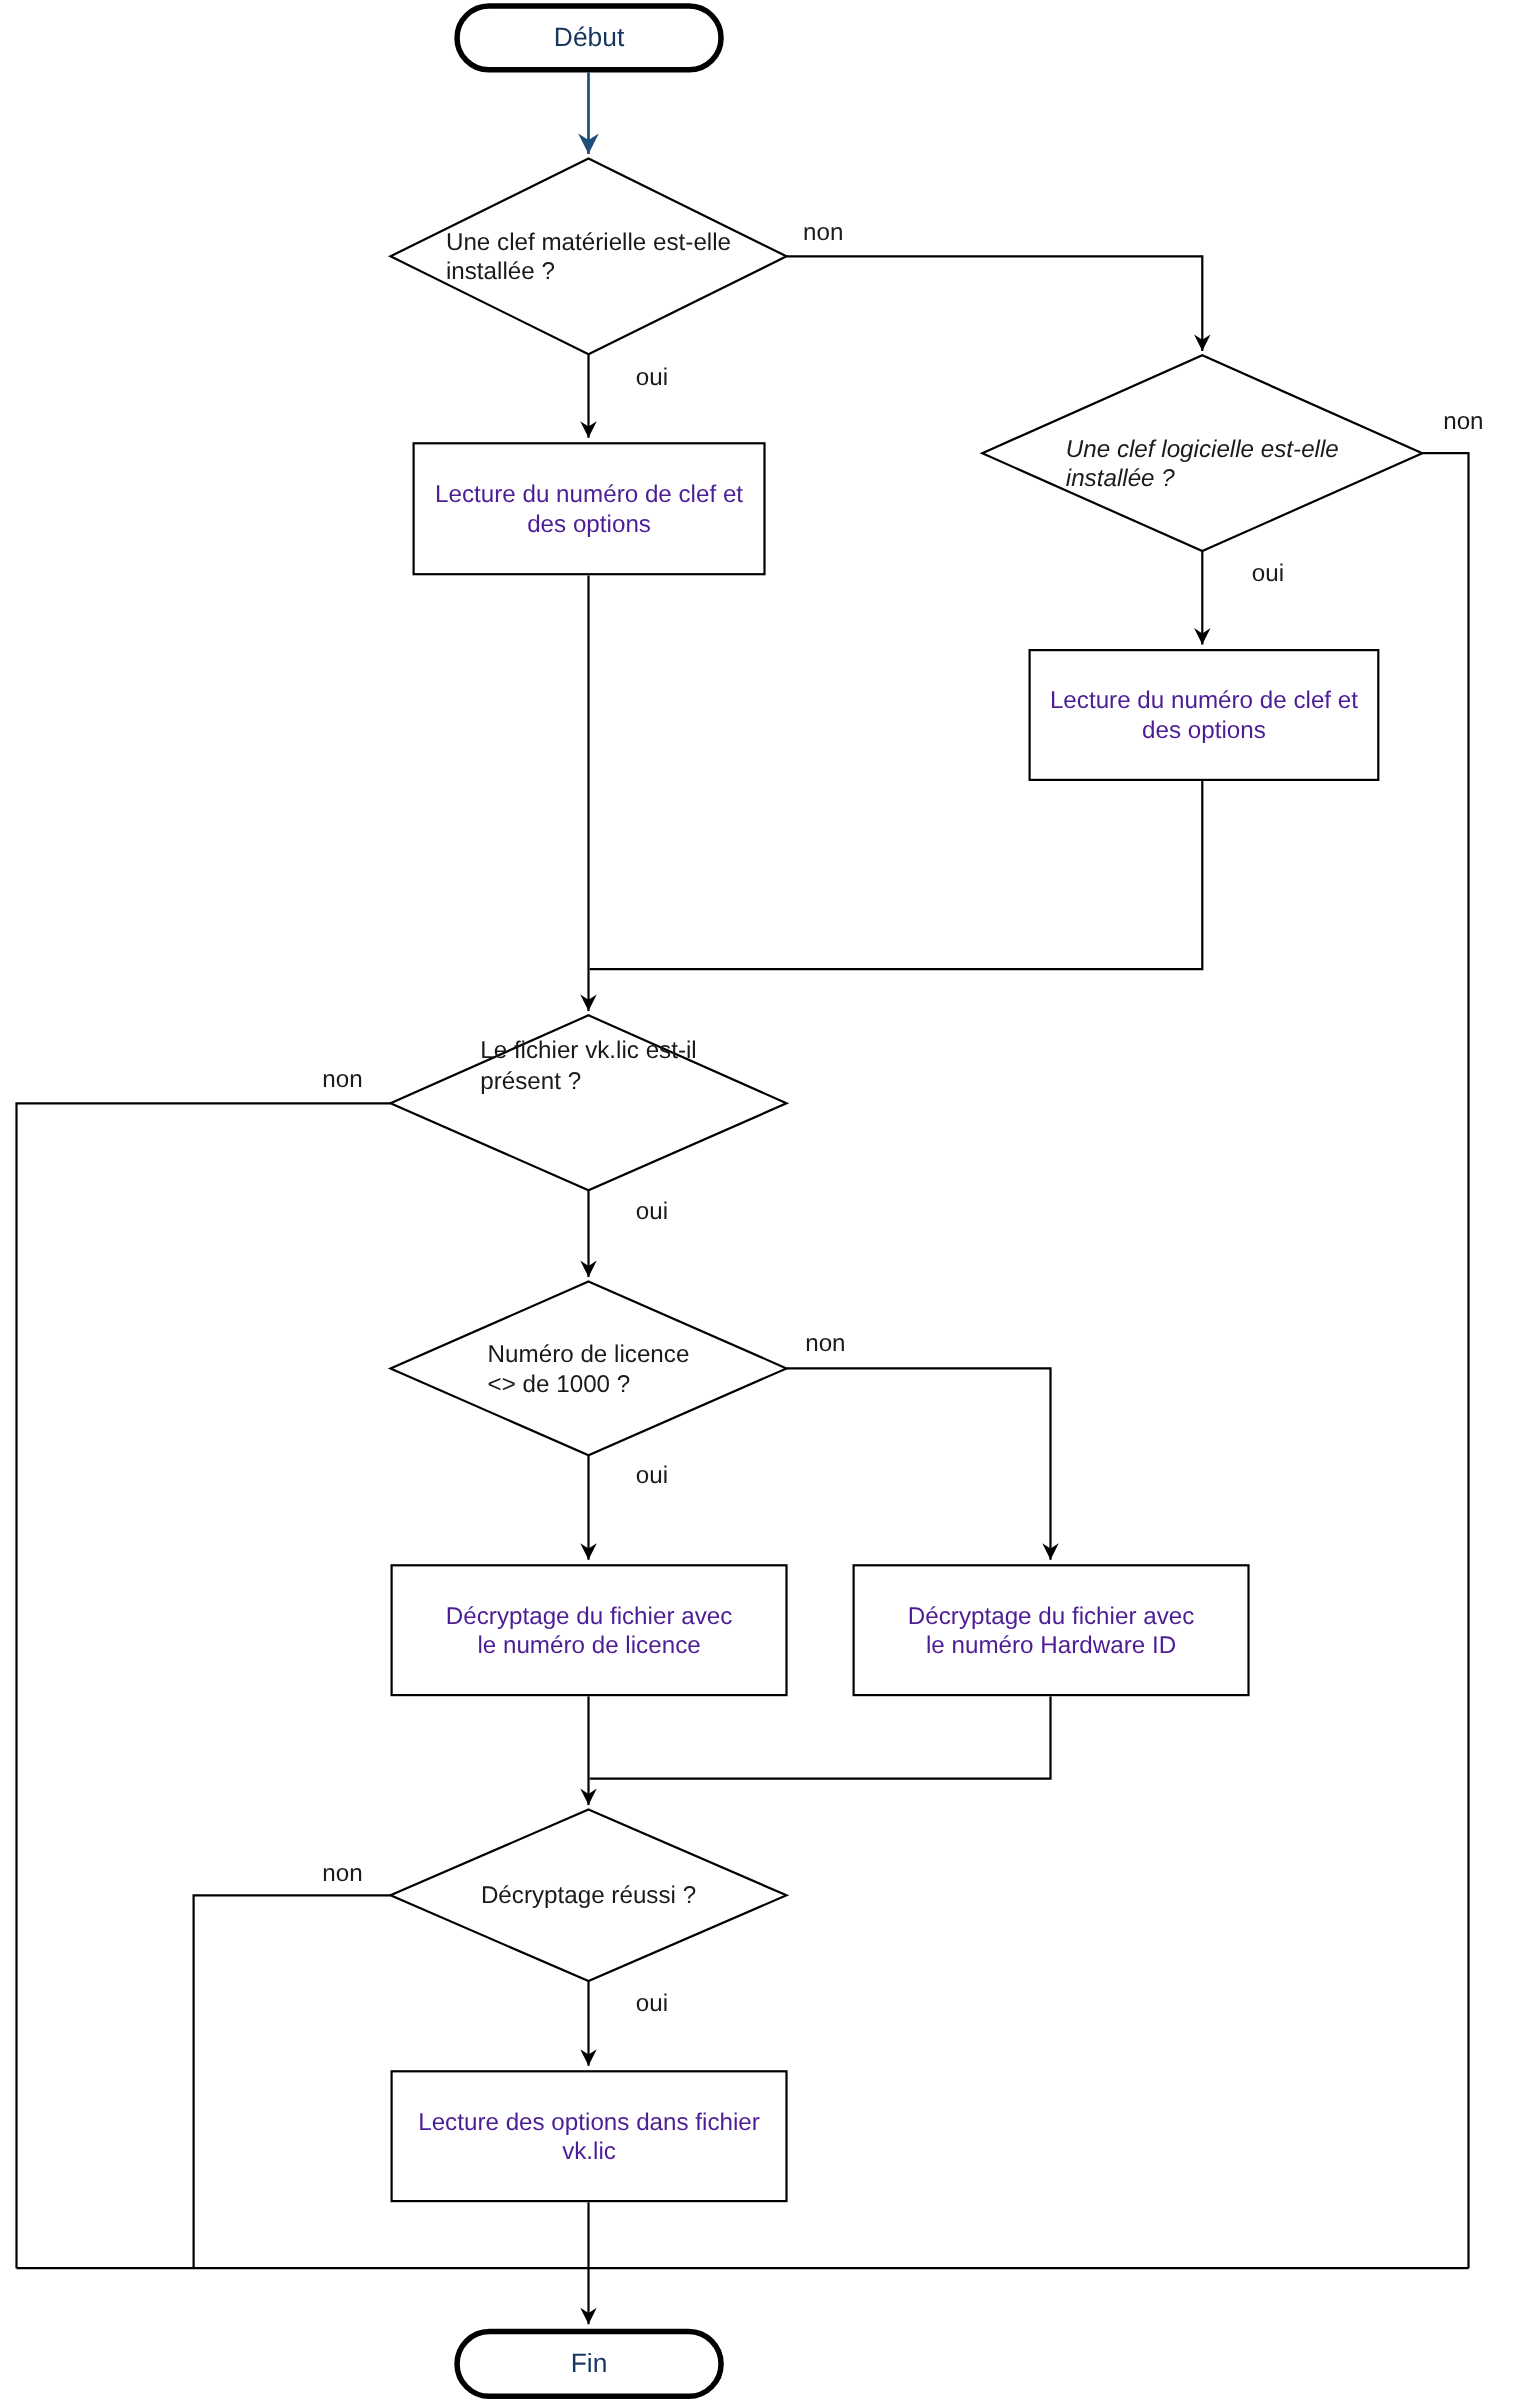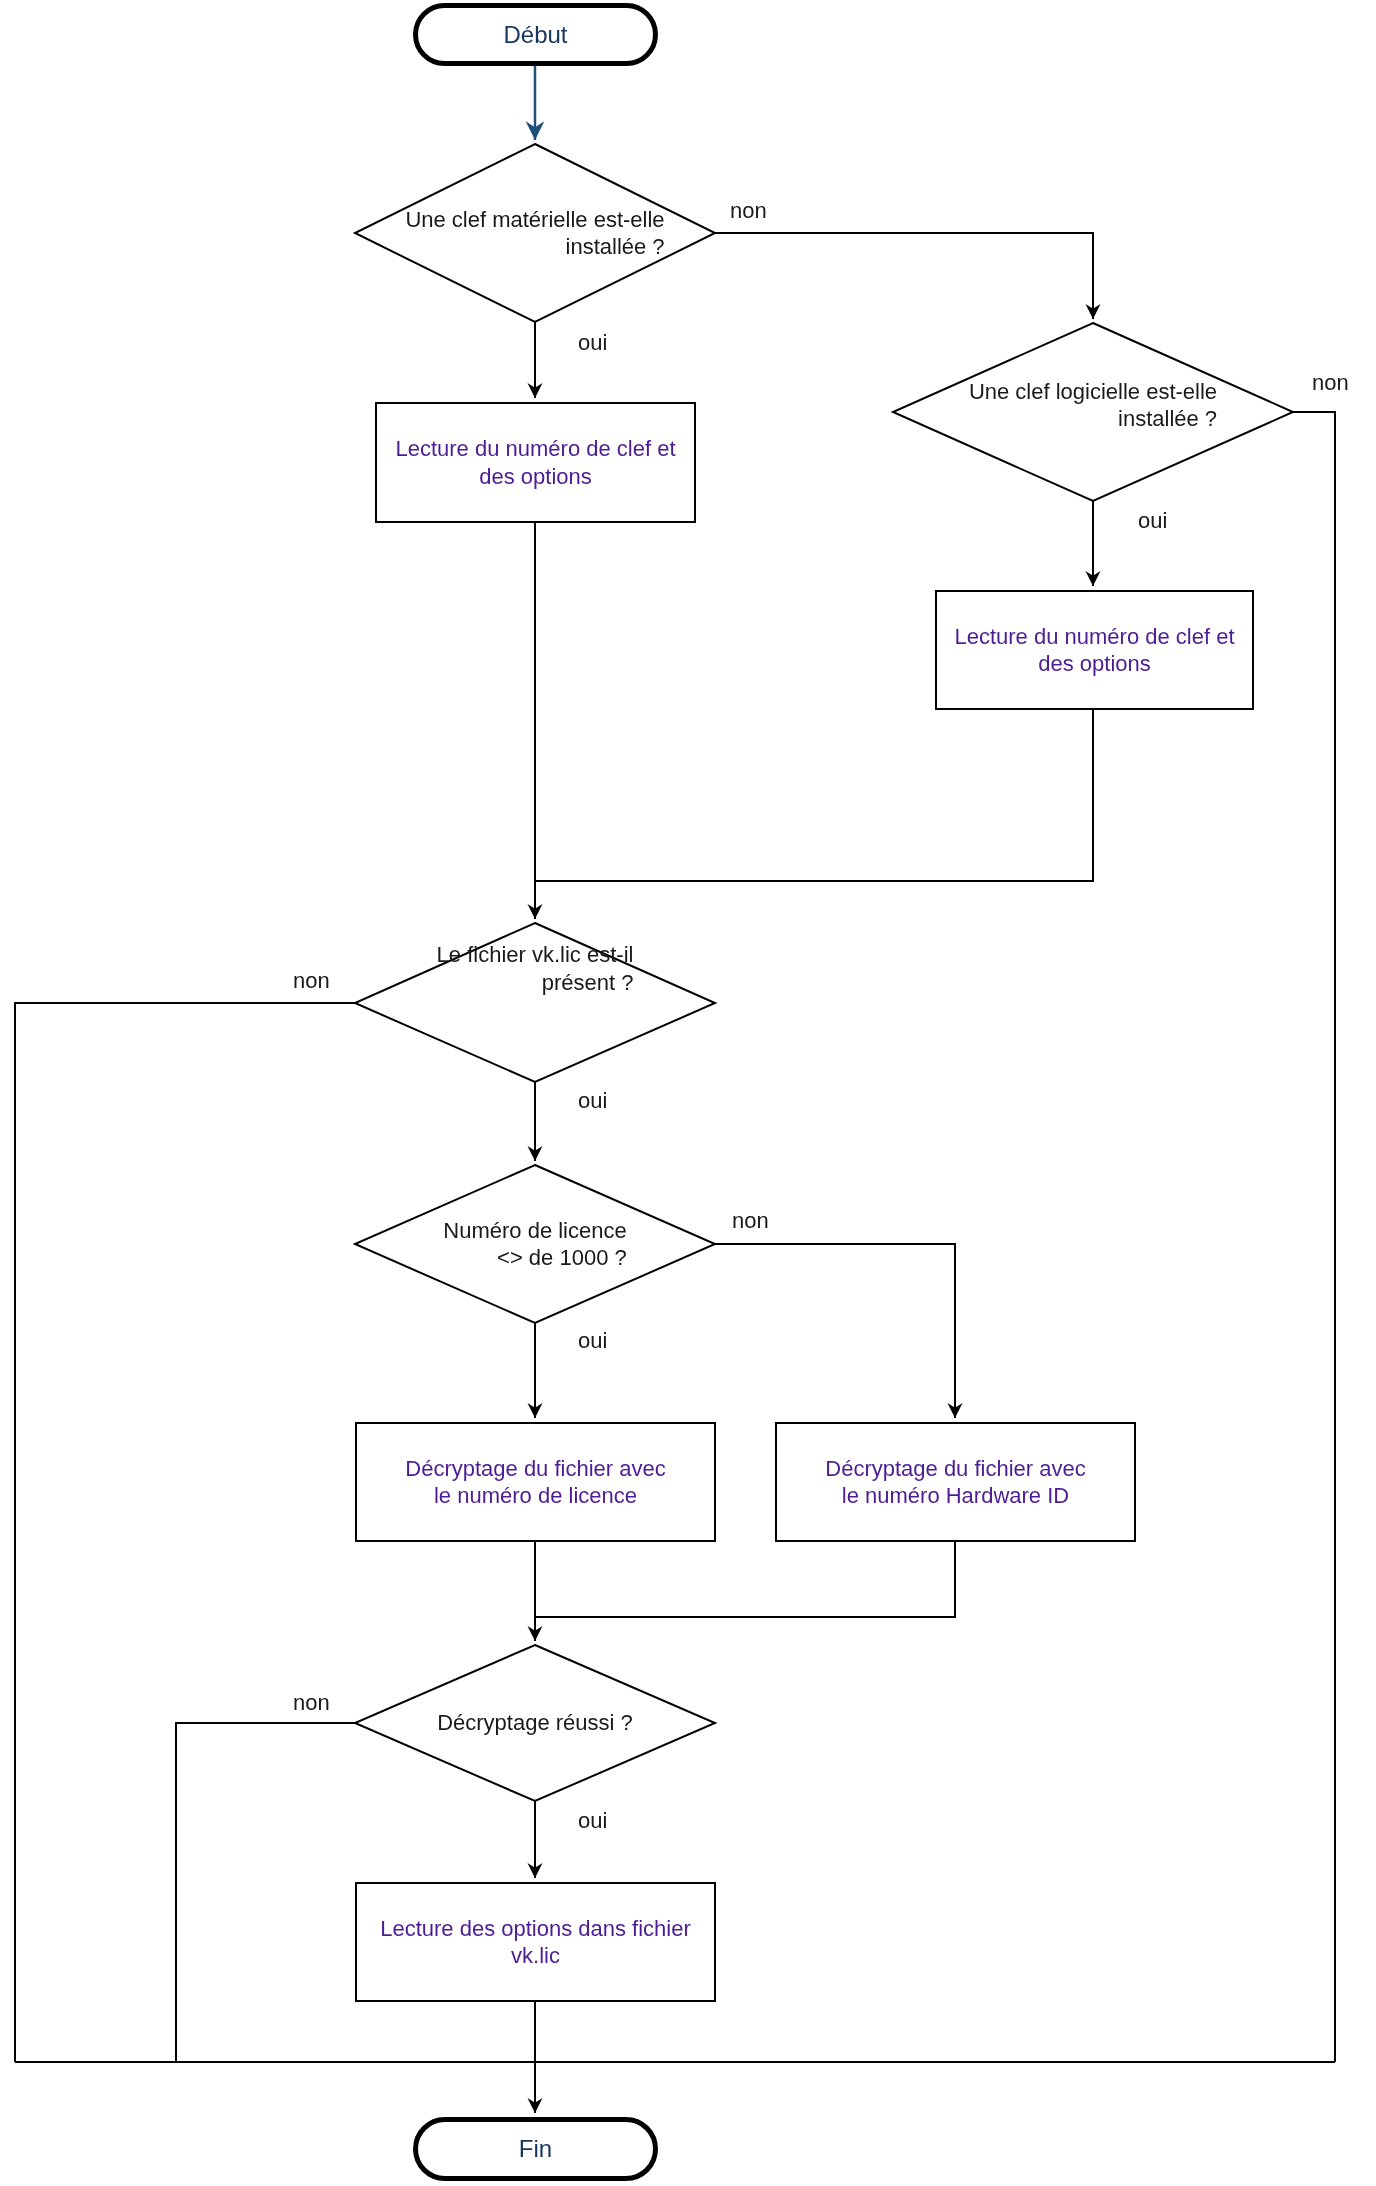--- a/index.html
+++ b/index.html
@@ -19,21 +19,21 @@
     position: absolute;
     left: 0; top: 0;
     width: 1376px;
     height: 2186px;
   }
   .node-label {
     position: absolute;
     display: flex;
     align-items: center;
     justify-content: center;
-    text-align: right;
+    text-align: left;
     font-size: 22px;
     line-height: 1.25;
     color: #1a1a1a;
     white-space: pre-line;
     pointer-events: none;
   }
   .process {
     position: absolute;
     box-sizing: border-box;
     border: 2px solid #000000;
@@ -125,21 +125,21 @@
 
   <div class="terminal" style="left:413px; top:3px; width:245px; height:63px;">
     <span>Début</span>
   </div>
   <div class="terminal" style="left:413px; top:2117px; width:245px; height:64px;">
     <span>Fin</span>
   </div>
 
   <div class="node-label" style="left:355px; top:144px; width:360px; height:178px;">Une clef matérielle est-elle
 installée ?</div>
-  <div class="node-label" style="left:893px; top:316px; width:400px; height:178px;">Une clef logicielle est-elle
+  <div class="node-label" style="left:893px; top:332px; width:400px; height:178px;font-style:italic;">Une clef logicielle est-elle
 installée ?</div>
   <div class="node-label" style="left:355px; top:889px; width:360px; height:159px;">Le fichier vk.lic est-il
 présent ?</div>
   <div class="node-label" style="left:355px; top:1165px; width:360px; height:158px;">Numéro de licence
 &lt;&gt; de 1000 ?</div>
   <div class="node-label" style="left:355px; top:1645px; width:360px; height:156px;">Décryptage réussi ?</div>
 
   <div class="process" style="left:375px; top:402px; width:321px; height:121px;">Lecture du numéro de clef et
 des options</div>
   <div class="process" style="left:935px; top:590px; width:319px; height:120px;">Lecture du numéro de clef et

